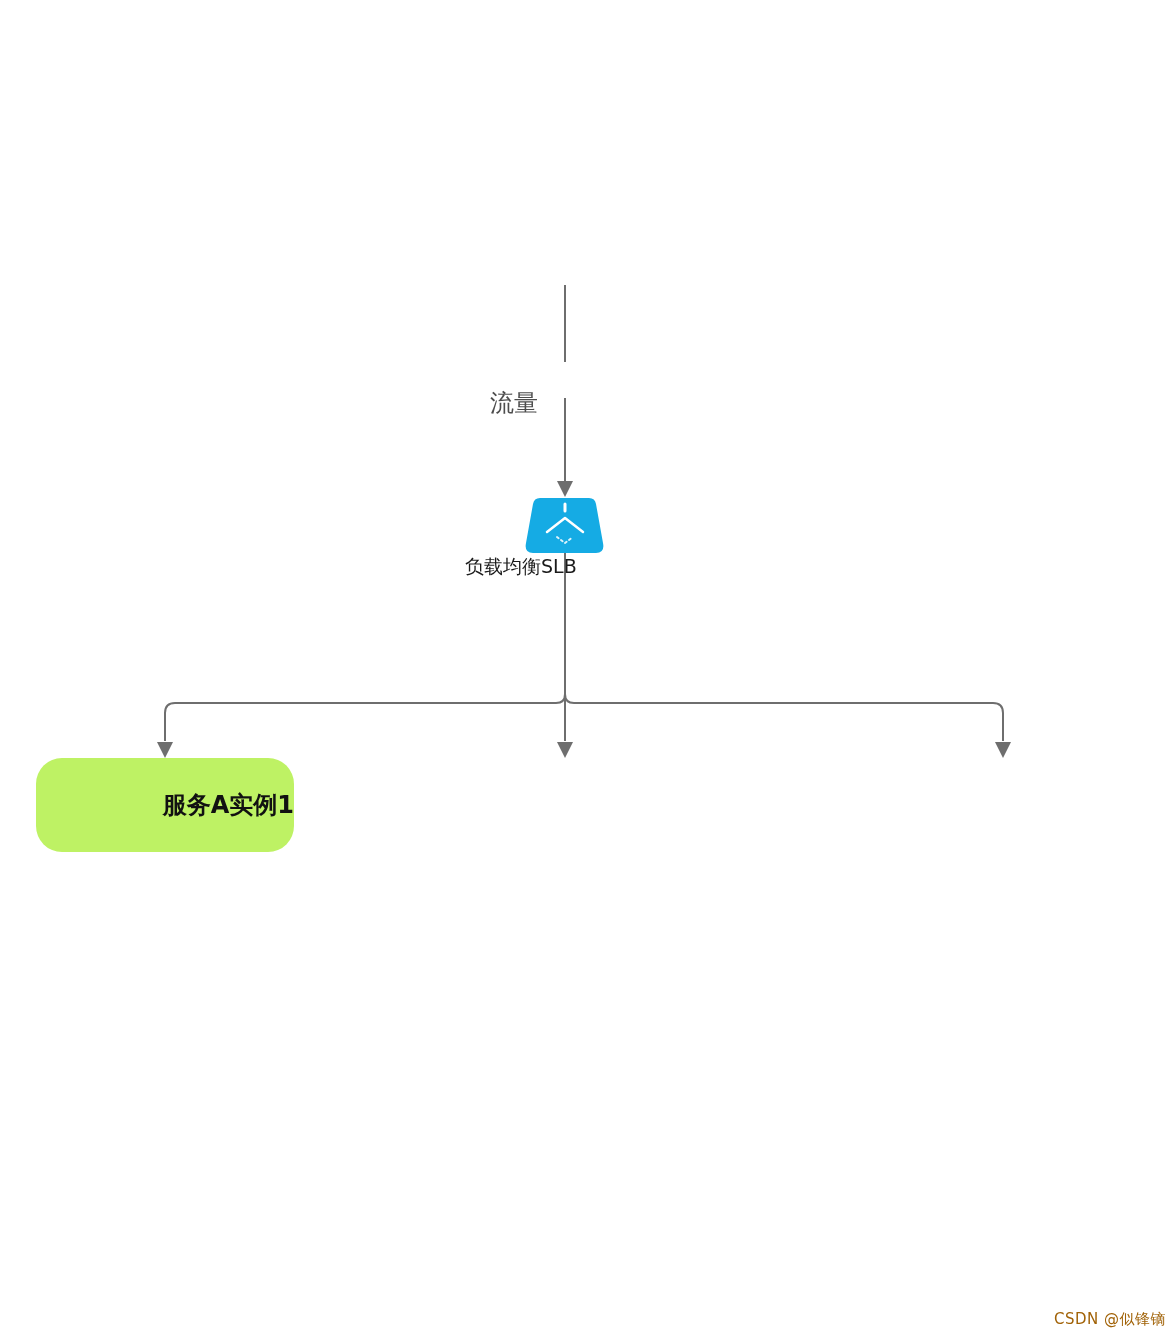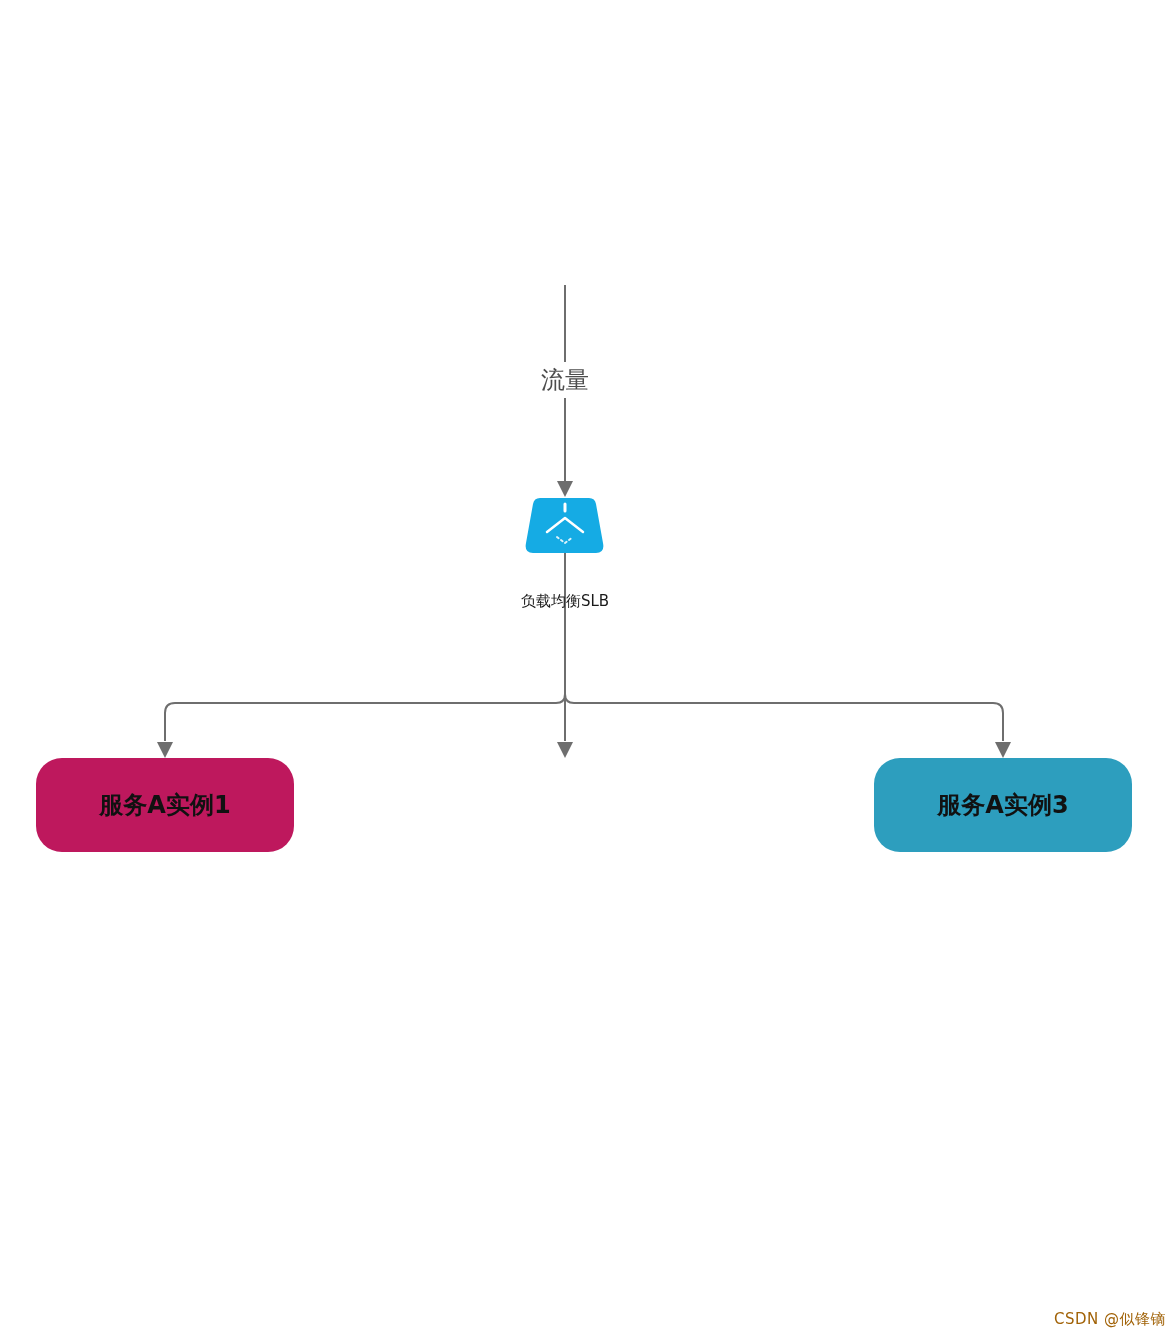--- a/index.html
+++ b/index.html
@@ -15,41 +15,41 @@
     overflow: hidden;
   }
   .connectors {
     position: absolute;
     left: 0; top: 0;
     width: 1174px;
     height: 1340px;
   }
   .label {
     position: absolute;
-    text-align: center;
     color: #1a1a1a;
     white-space: nowrap;
+    margin-top: 23px;
   }
   .traffic-label {
     left: 490px;
     top: 362px;
     width: 150px;
     height: 36px;
     line-height: 36px;
     font-size: 24px;
     font-weight: 500;
     color: #4d4d4d;
   }
   .slb-label {
     left: 465px;
-    top: 590px;
+    top: 532px;
     width: 200px;
     height: 22px;
     line-height: 22px;
-    font-size: 15px;
+    font-size: 19px;
     font-weight: 500;
     color: #1a1a1a;
   }
   .instance-box {
     position: absolute;
     top: 758px;
     width: 258px;
     height: 94px;
     border-radius: 26px;
     background: #2D9EBE;
@@ -101,24 +101,21 @@
         <path d="M547,532 L565,518 L583,532" stroke-width="2.5"></path>
         <path d="M557,537 L565,543 L573,537" stroke-width="2" stroke-dasharray="2,3" opacity="0.85"></path>
       </g>
     </g>
   </svg>
 
   <div class="label traffic-label">流量</div>
 
   <div class="label slb-label">负载均衡SLB</div>
 
-  <div class="instance-box instance-1" style="background-color: #be185d;">
+  <div class="instance-box instance-1" style="background-color: #bef264; justify-content: flex-end;">
     <span>服务A实例1</span>
   </div>
 
 
-  <div class="instance-box instance-3" style="background-color: rgb(45, 158, 190);">
-    <span>服务A实例3</span>
-  </div>
 
   <div class="watermark">CSDN @似锋镝</div>
 
 </div>
 
 </body></html>

